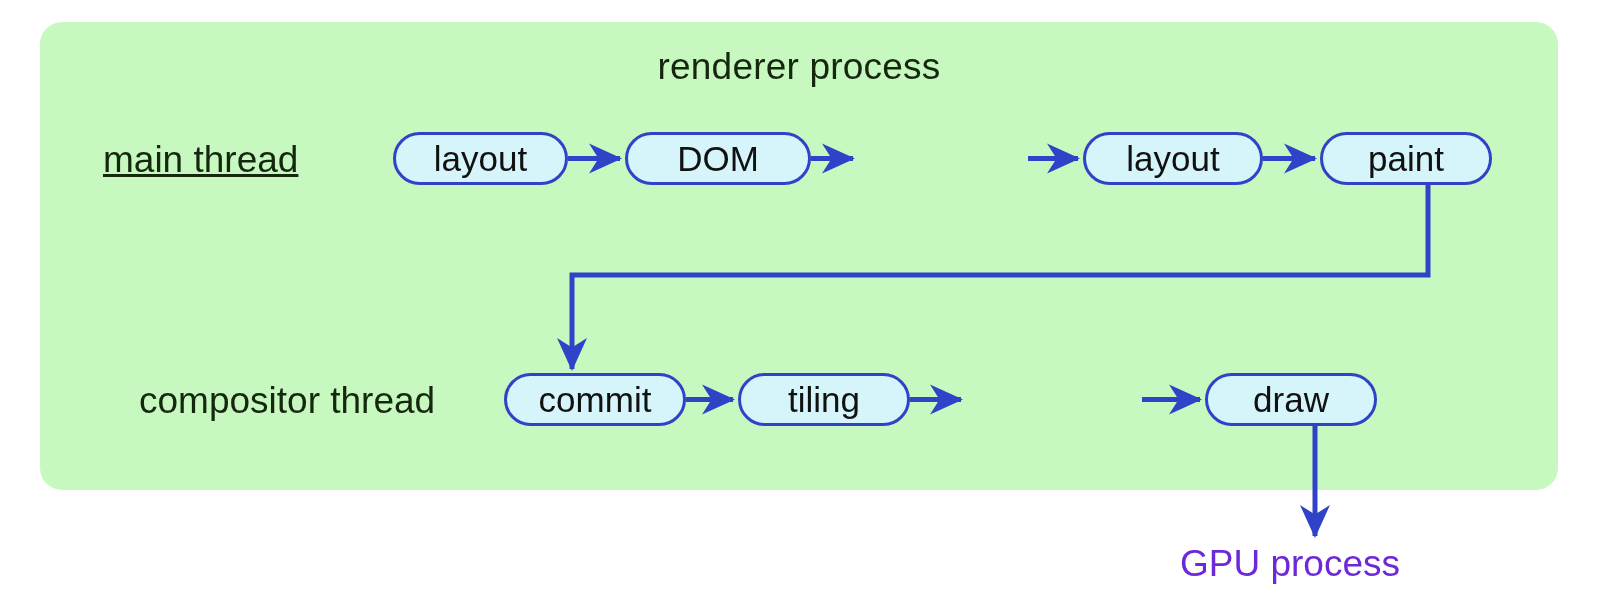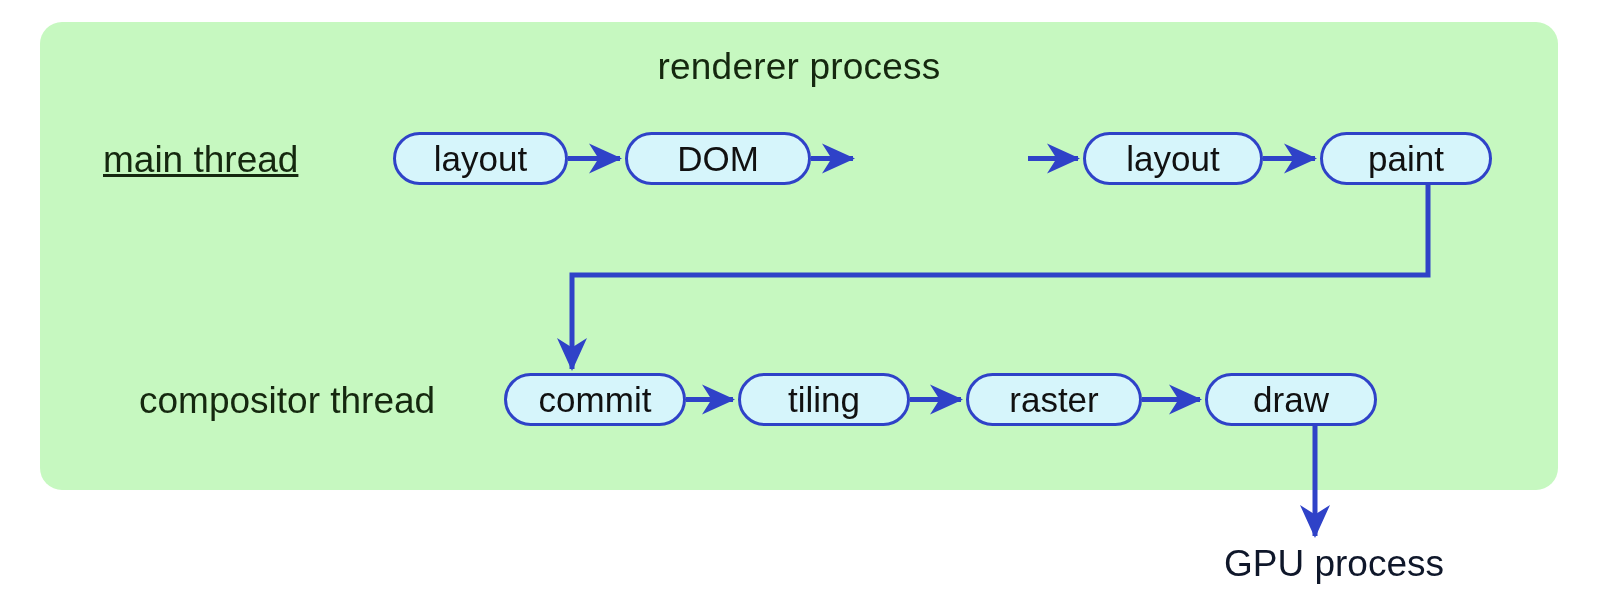--- a/index.html
+++ b/index.html
@@ -89,24 +89,24 @@
     left: 0;
     top: 0;
     width: 1602px;
     height: 615px;
     pointer-events: none;
   }
 
   
   .gpu-label {
     position: absolute;
-    left: 1224px;
+    left: 1180px;
     top: 545px;
     font-size: 37px;
-    color: #0f172a;
+    color: #6d28d9;
     white-space: nowrap;
     line-height: 1;
   }
 </style>
 </head>
 <body>
 
 <div id="stage">
 
   <div class="process-box">
@@ -116,21 +116,20 @@
   <div class="lane-label main">main thread</div>
   <div class="lane-label compositor">compositor thread</div>
 
   <div class="node n-parse">layout</div>
   <div class="node n-dom">DOM</div>
   <div class="node n-layout">layout</div>
   <div class="node n-paint">paint</div>
 
   <div class="node n-commit">commit</div>
   <div class="node n-tiling">tiling</div>
-  <div class="node n-raster">raster</div>
   <div class="node n-draw">draw</div>
 
   <svg id="wires" viewBox="0 0 1602 615">
     <defs>
       <marker id="ah" markerWidth="7" markerHeight="7" refX="6.2" refY="3.2" orient="auto" markerUnits="strokeWidth">
         <path d="M0,0.2 L6.6,3.2 L0,6.2 L1.9,3.2 Z" fill="#2f42c8"></path>
       </marker>
     </defs>
 
     <g stroke="#2f42c8" stroke-width="5" fill="none" marker-end="url(#ah)">

